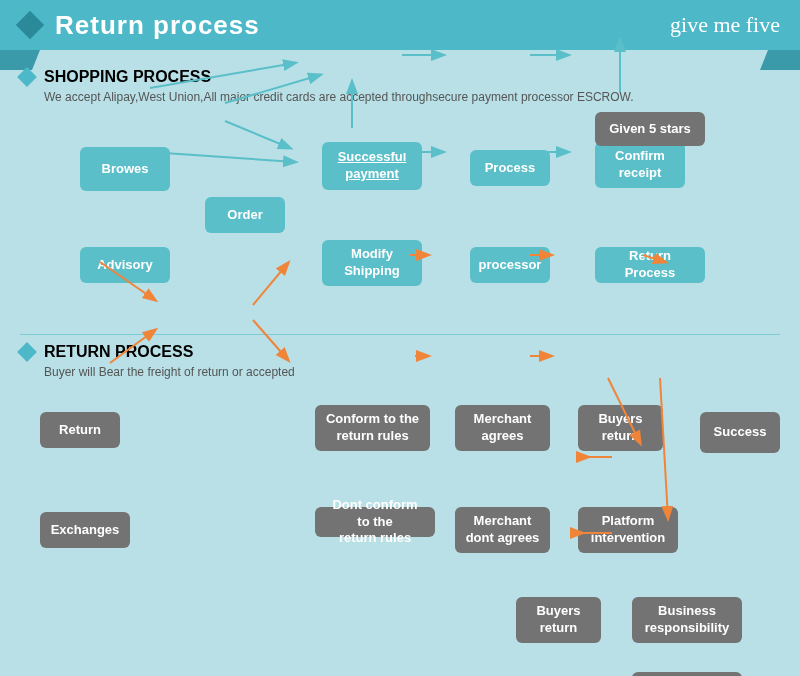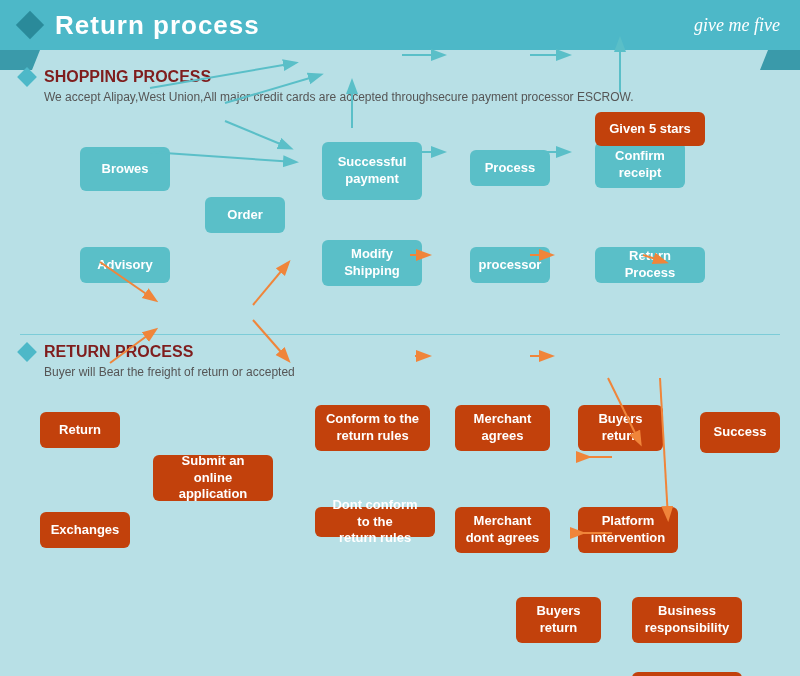--- a/index.html
+++ b/index.html
@@ -30,22 +30,21 @@
     .header-title {
       font-size: 26px;
       font-weight: bold;
       color: white;
       letter-spacing: 1px;
     }
     .header-brand {
       position: absolute;
       right: 20px;
       color: white;
-      font-size: 18px;
-      font-style: italic;
+      font-size: 22px;
       font-family: cursive;
       text-align: center;
     }
     .ribbon-left {
       position: absolute;
       left: 0;
       top: 50px;
       width: 40px;
       height: 20px;
       background: #3a9aaa;
@@ -77,21 +76,21 @@
     .section-diamond {
       width: 14px; height: 14px;
       background: #4db8c8;
       transform: rotate(45deg);
       margin-right: 10px;
       flex-shrink: 0;
     }
     .section-title {
       font-size: 16px;
       font-weight: bold;
-      color: #7f1d1d;
+      color: #000000;
     }
     .section-desc {
       font-size: 12px;
       color: #555;
       margin-bottom: 8px;
       margin-left: 24px;
     }
 
     
     .box-teal {
@@ -104,21 +103,21 @@
       text-align: center;
       display: inline-flex;
       align-items: center;
       justify-content: center;
       line-height: 1.3;
       position: absolute;
     }
 
     
     .box-orange {
-      background: #c2410c;
+      background: #737373;
       color: white;
       border-radius: 6px;
       padding: 6px 10px;
       font-size: 13px;
       font-weight: bold;
       text-align: center;
       display: inline-flex;
       align-items: center;
       justify-content: center;
       line-height: 1.3;
@@ -172,41 +171,40 @@
     <span class="section-title">SHOPPING PROCESS</span>
   </div>
   <div class="section-desc">We accept Alipay,West Union,All major credit cards are accepted throughsecure payment processor ESCROW.</div>
 
   <div class="shopping-area">
 
     <div class="box-teal" style="left:60px; top:35px; width:90px; height:44px;">Browes</div>
     <div class="box-teal" style="left:185px; top:85px; width:80px; height:36px;">Order</div>
     <div class="box-teal" style="left:60px; top:135px; width:90px; height:36px;">Advisory</div>
     <div class="box-teal" style="left:302px; top:128px; width:100px; height:46px; text-align:center;">Modify<br>Shipping</div>
-    <div class="box-teal" style="left:302px; top:30px; width:100px; height:58px; text-align:center;">Successful<br>payment</div>
+    <div class="box-teal" style="left:302px; top:30px; width:100px; height:48px; text-align:center;text-decoration:underline;">Successful<br>payment</div>
     <div class="box-teal" style="left:450px; top:38px; width:80px; height:36px;">Process</div>
     <div class="box-teal" style="left:575px; top:30px; width:90px; height:46px; text-align:center;">Confirm<br>receipt</div>
     <div class="box-orange" style="left:575px; top:-10px; width:110px; height:34px; top:0px;">Given 5 stars</div>
     <div class="box-teal" style="left:450px; top:135px; width:80px; height:36px;">processor</div>
     <div class="box-teal" style="left:575px; top:135px; width:110px; height:36px;">Return Process</div>
   </div>
 
   <hr class="divider">
 
   <div class="section-header">
     <div class="section-diamond"></div>
     <span class="section-title">RETURN PROCESS</span>
   </div>
   <div class="section-desc">Buyer will Bear the freight of return or accepted</div>
 
   <div class="return-area">
 
     <div class="box-orange" style="left:20px; top:25px; width:80px; height:36px;">Return</div>
     <div class="box-orange" style="left:20px; top:125px; width:90px; height:36px;">Exchanges</div>
-    <div class="box-orange" style="left:133px; top:68px; width:120px; height:46px; text-align:center;">Submit an online<br>application</div>
     <div class="box-orange" style="left:295px; top:18px; width:115px; height:46px; text-align:center;">Conform to the<br>return rules</div>
     <div class="box-orange" style="left:295px; top:120px; width:120px; height:30px; ">Dont conform to the<br>return rules</div>
     <div class="box-orange" style="left:435px; top:18px; width:95px; height:46px; text-align:center;">Merchant<br>agrees</div>
     <div class="box-orange" style="left:435px; top:120px; width:95px; height:46px; text-align:center;">Merchant<br>dont agrees</div>
     <div class="box-orange" style="left:558px; top:18px; width:85px; height:46px; text-align:center;">Buyers<br>return</div>
     <div class="box-orange" style="left:558px; top:120px; width:100px; height:46px; text-align:center;">Platform<br>intervention</div>
     <div class="box-orange" style="left:680px; top:25px; width:80px; height:41px;">Success</div>
     <div class="box-orange" style="left:496px; top:210px; width:85px; height:46px; text-align:center;">Buyers<br>return</div>
     <div class="box-orange" style="left:612px; top:210px; width:110px; height:46px; text-align:center;">Business<br>responsibility</div>
 

